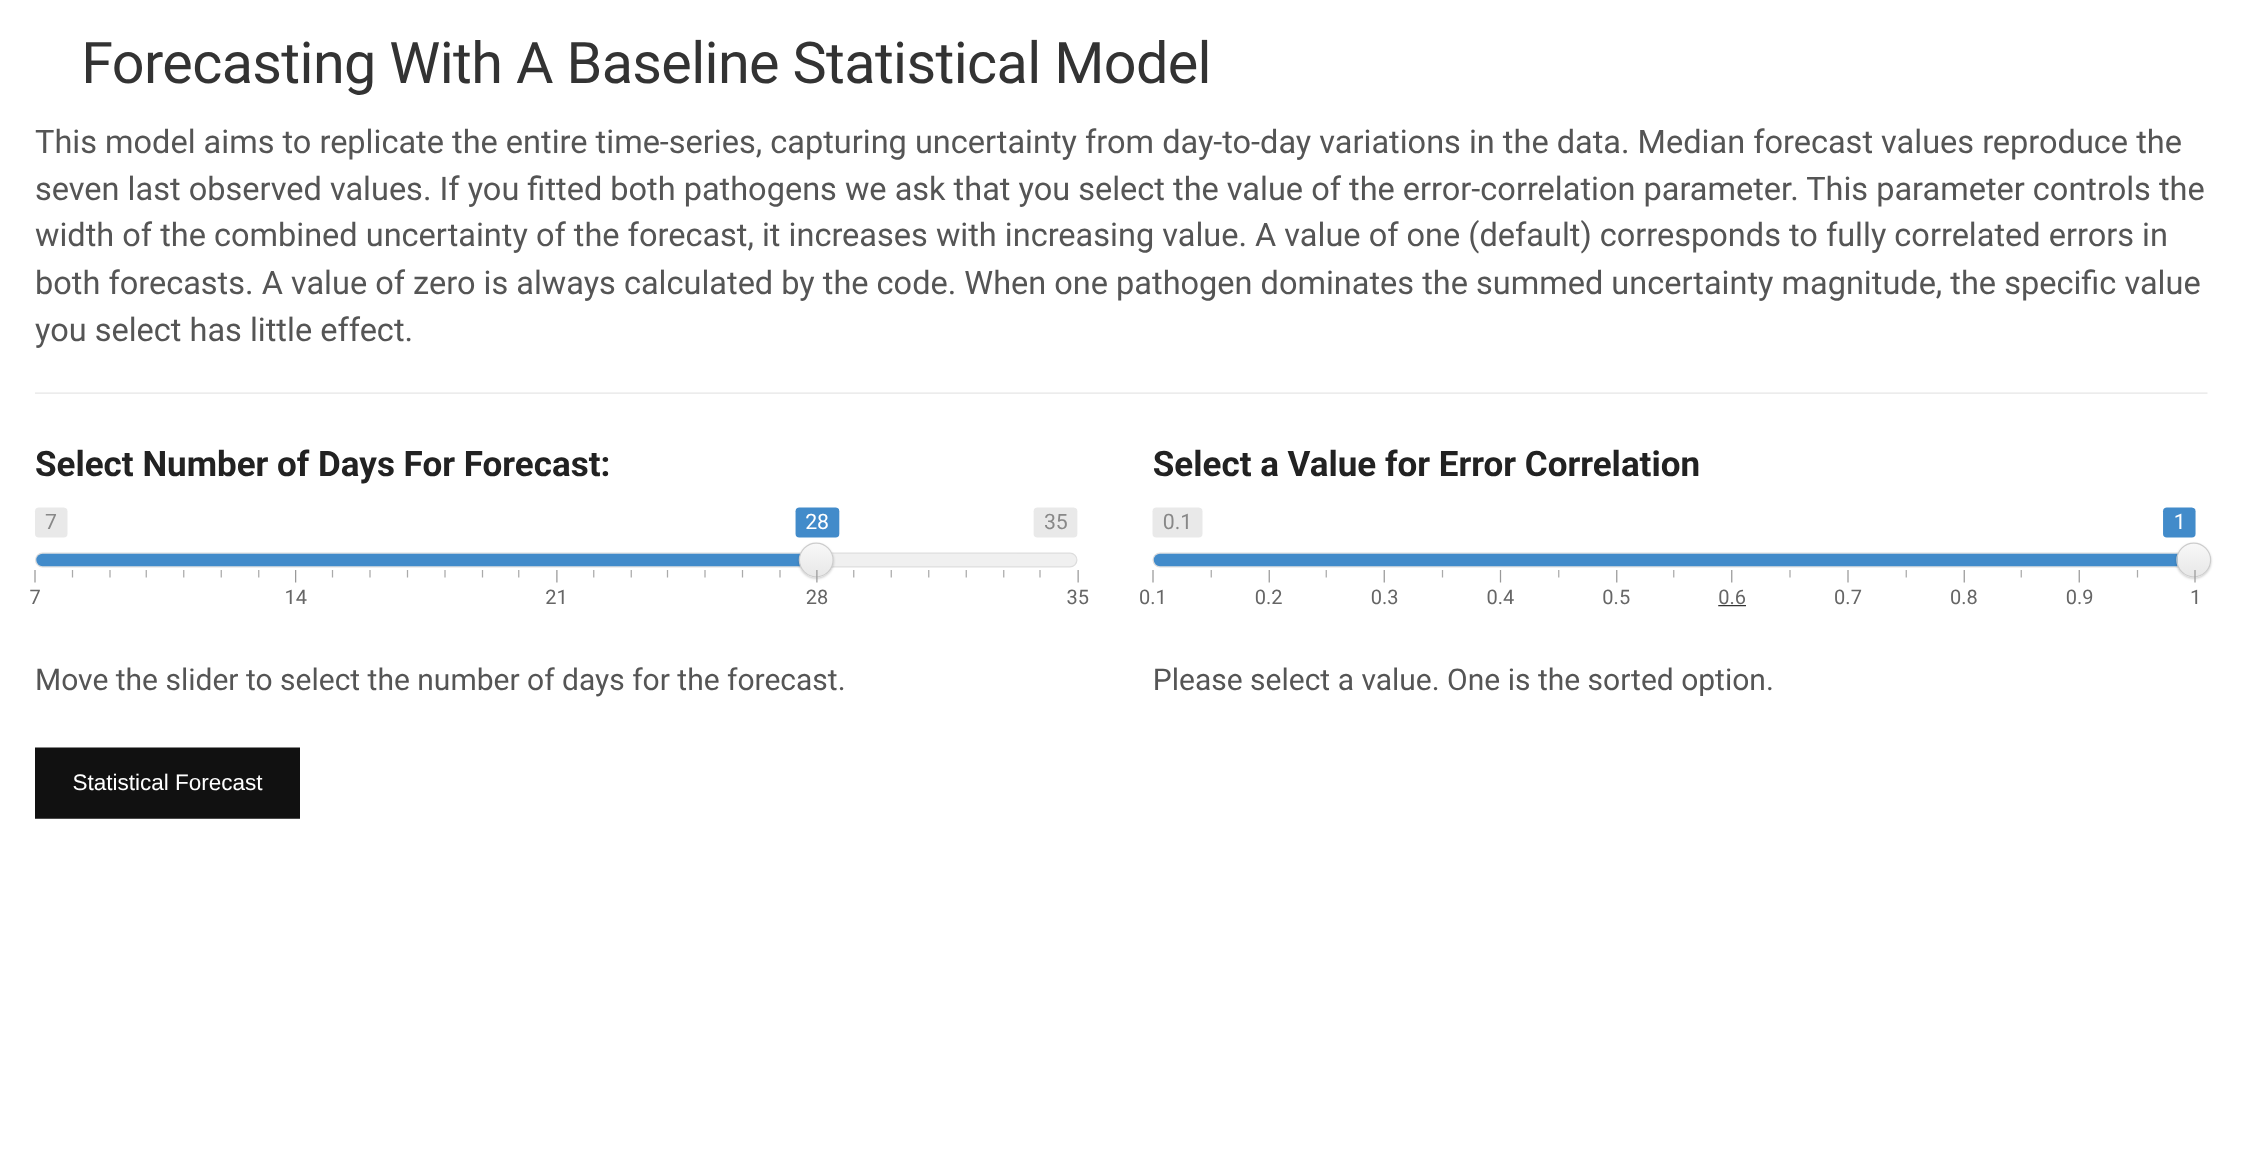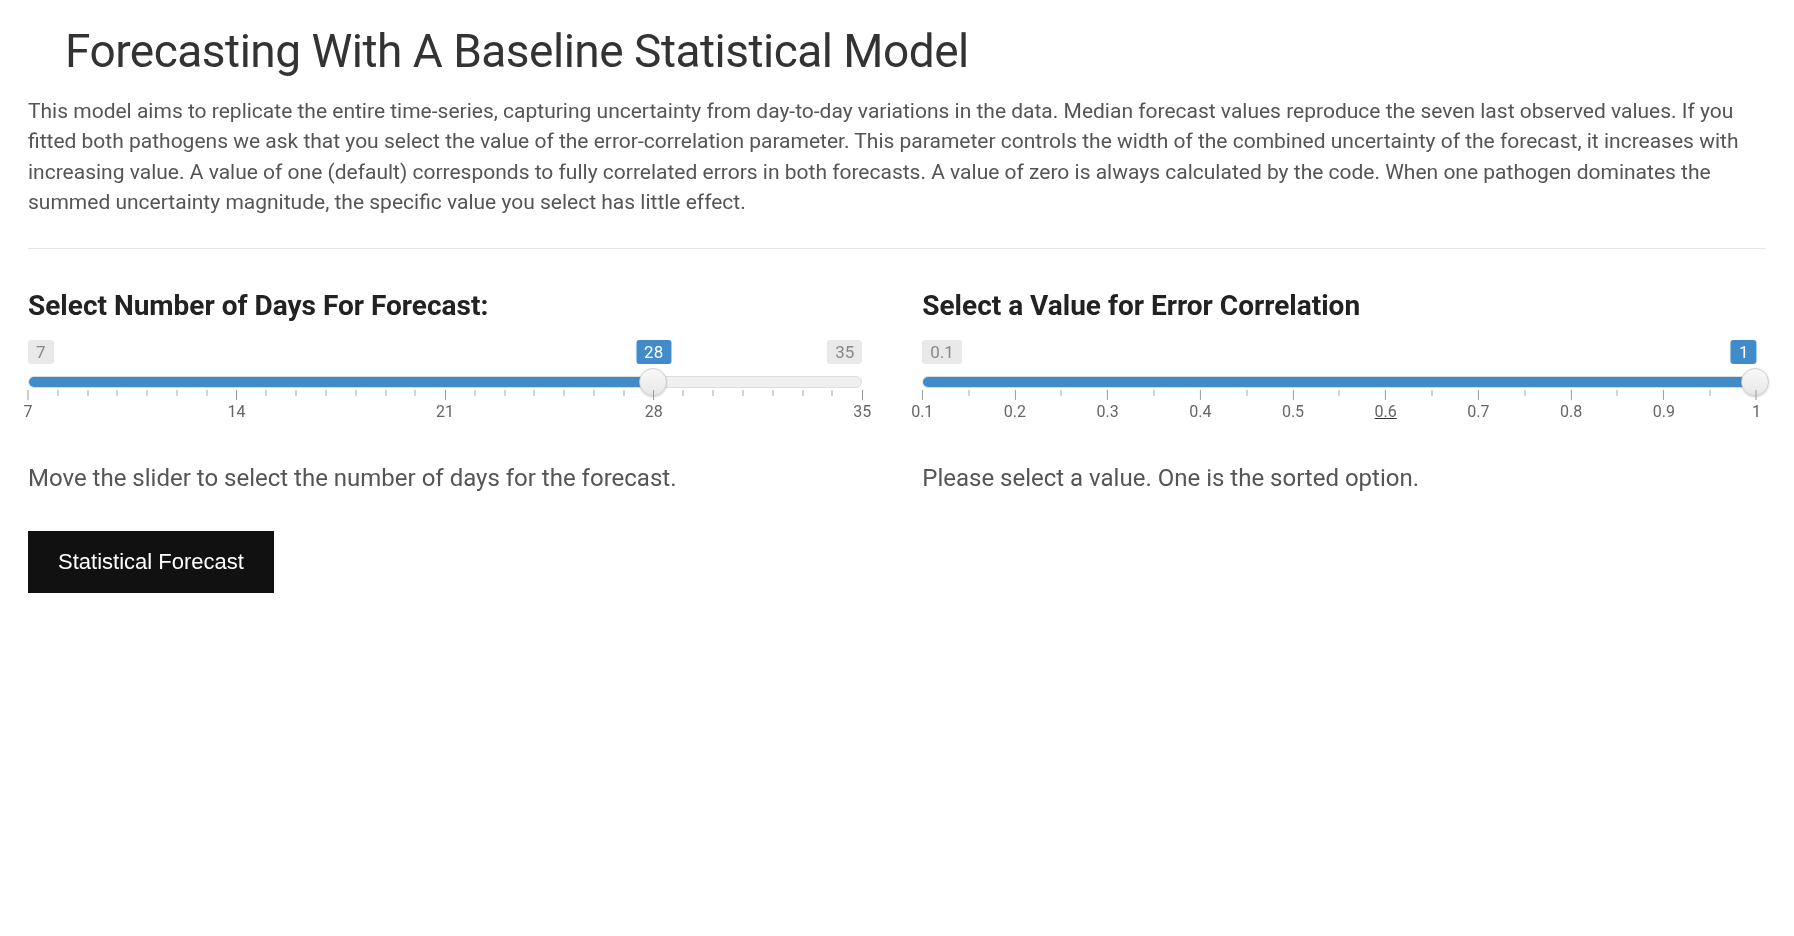--- a/index.html
+++ b/index.html
@@ -11,21 +11,21 @@
   }
   h1.page-title {
     font-size: 46px;
     font-weight: 400;
     color: #333;
     margin-bottom: 18px;
     letter-spacing: -0.5px;
     margin-left: 37px;
   }
   p.intro-text {
-    font-size: 21px;
+    font-size: 26px;
     line-height: 1.45;
     color: #555;
     font-weight: 400;
   }
   hr.divider {
     border: none;
     border-top: 1px solid #e6e6e6;
     margin: 30px 0 40px 0;
   }
   .columns {
@@ -125,21 +125,21 @@
     line-height: 1.4;
     font-weight: 400;
   }
   .action-button {
     display: inline-block;
     margin-top: 36px;
     margin-bottom: 20px;
     padding: 18px 30px;
     background: #111;
     color: #fff;
-    font-size: 22px;
+    font-size: 18px;
     font-weight: 400;
     border: none;
     cursor: pointer;
   }
   .footer-text {
     font-size: 24px;
     color: #555;
     font-weight: 400;
   }
 </style>

